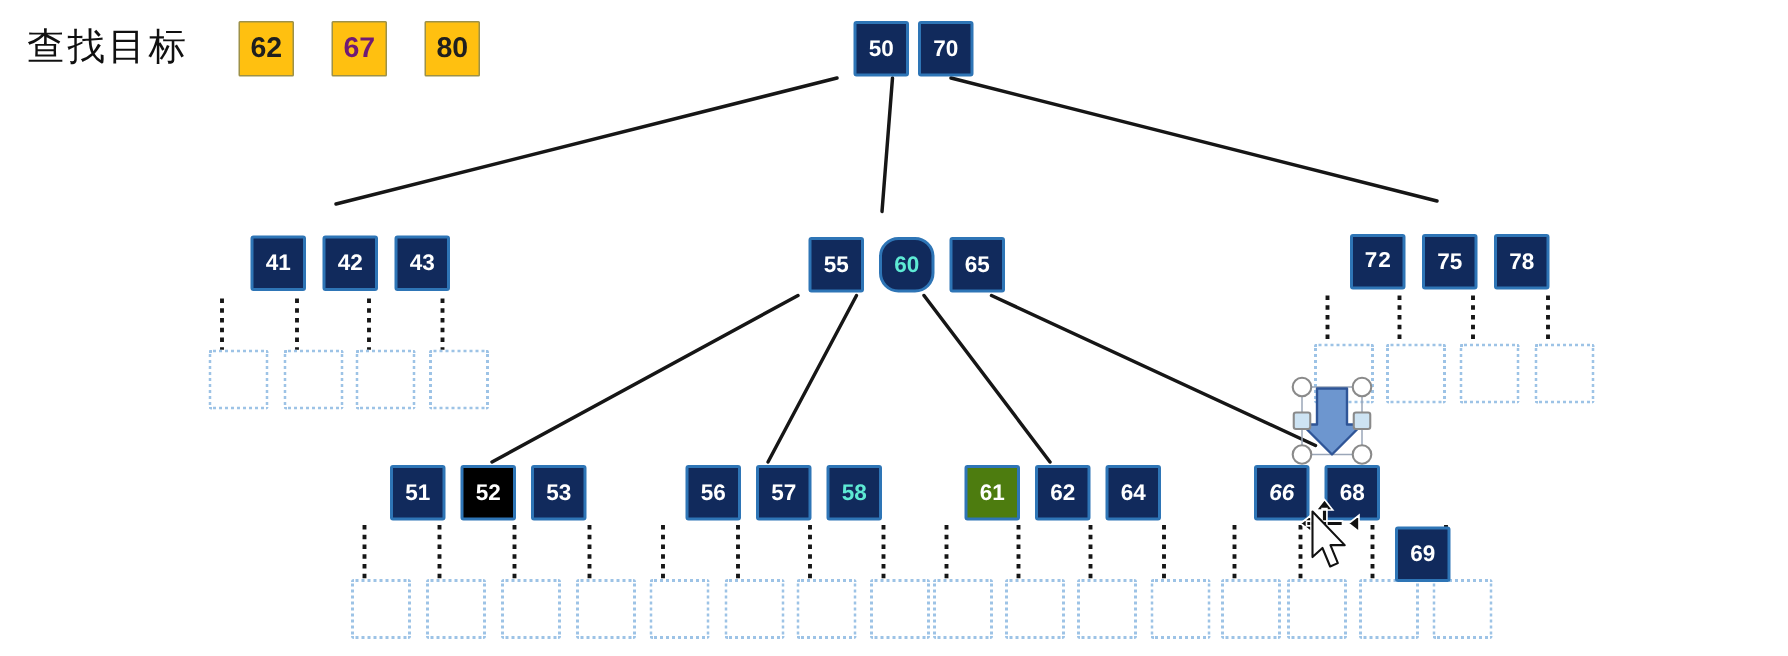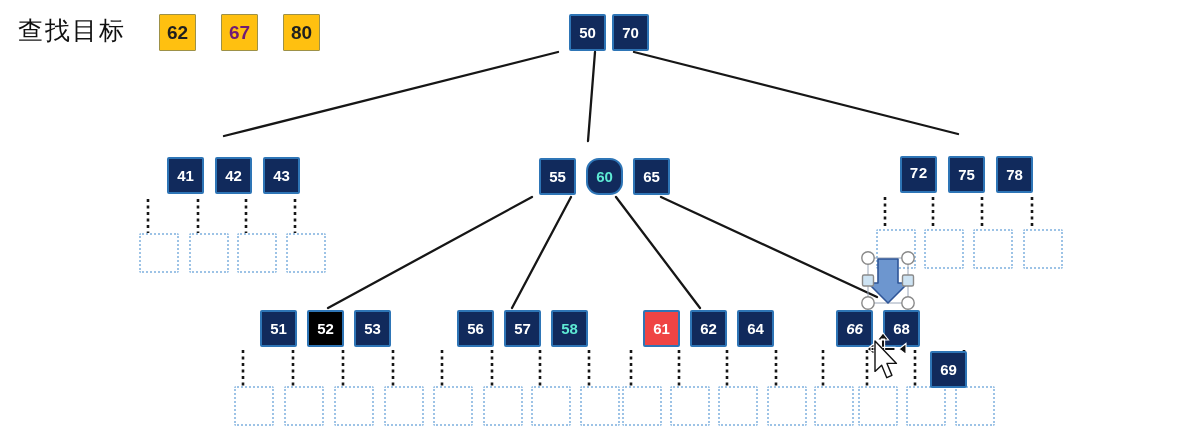--- a/index.html
+++ b/index.html
@@ -110,21 +110,21 @@
       <div class="key-box" style="left: 622px; top: 158px; background: rgb(17, 42, 92); border-color: rgb(46, 117, 182); color: rgb(255, 255, 255);">65</div>
       <div class="key-box" style="left: 889px; top: 156px; background: rgb(17, 42, 92); border-color: rgb(46, 117, 182); color: rgb(255, 255, 255); font-family: Liberation Mono, monospace;">72</div>
       <div class="key-box" style="left: 937px; top: 156px; background: rgb(17, 42, 92); border-color: rgb(46, 117, 182); color: rgb(255, 255, 255);">75</div>
       <div class="key-box" style="left: 985px; top: 156px; background: rgb(17, 42, 92); border-color: rgb(46, 117, 182); color: rgb(255, 255, 255);">78</div>
       <div class="key-box" style="left: 249px; top: 310px; background: rgb(17, 42, 92); border-color: rgb(46, 117, 182); color: rgb(255, 255, 255);">51</div>
       <div class="key-box" style="left: 296px; top: 310px; background: #000000; border-color: rgb(46, 117, 182); color: rgb(255, 255, 255);">52</div>
       <div class="key-box" style="left: 343px; top: 310px; background: rgb(17, 42, 92); border-color: rgb(46, 117, 182); color: rgb(255, 255, 255);">53</div>
       <div class="key-box" style="left: 446px; top: 310px; background: rgb(17, 42, 92); border-color: rgb(46, 117, 182); color: rgb(255, 255, 255);">56</div>
       <div class="key-box" style="left: 493px; top: 310px; background: rgb(17, 42, 92); border-color: rgb(46, 117, 182); color: rgb(255, 255, 255);">57</div>
       <div class="key-box" style="left: 540px; top: 310px; background: rgb(17, 42, 92); border-color: rgb(46, 117, 182); color: #5eead4;">58</div>
-      <div class="key-box" style="left: 632px; top: 310px; background: #ef4444; border-color: rgb(46, 117, 182); color: rgb(255, 255, 255);">61</div>
+      <div class="key-box" style="left: 632px; top: 310px; background: #4d7c0f; border-color: rgb(46, 117, 182); color: rgb(255, 255, 255);">61</div>
       <div class="key-box" style="left: 679px; top: 310px; background: rgb(17, 42, 92); border-color: rgb(46, 117, 182); color: rgb(255, 255, 255);">62</div>
       <div class="key-box" style="left: 726px; top: 310px; background: rgb(17, 42, 92); border-color: rgb(46, 117, 182); color: rgb(255, 255, 255);">64</div>
       <div class="key-box" style="left: 825px; top: 310px; background: rgb(17, 42, 92); border-color: rgb(46, 117, 182); color: rgb(255, 255, 255); font-style: italic;">66</div>
       <div class="key-box" style="left: 872px; top: 310px; background: rgb(17, 42, 92); border-color: rgb(46, 117, 182); color: rgb(255, 255, 255);">68</div>
       <div class="key-box" style="left: 919px; top: 310px; background: rgb(17, 42, 92); border-color: rgb(46, 117, 182); color: rgb(255, 255, 255); margin-top: 41px;">69</div>
     </div>
 
   <svg class="overlay-layer" id="overlay-svg" viewBox="0 0 1192 437">
       <rect x="868" y="258" width="40" height="45" fill="none" stroke="#9AA6B8" stroke-width="1"></rect>
       <polygon points="878,259 898,259 898,283 908,283 888,303 868,283 878,283" fill="#6D96CF" stroke="#2F5597" stroke-width="1.6" stroke-linejoin="round"></polygon>

